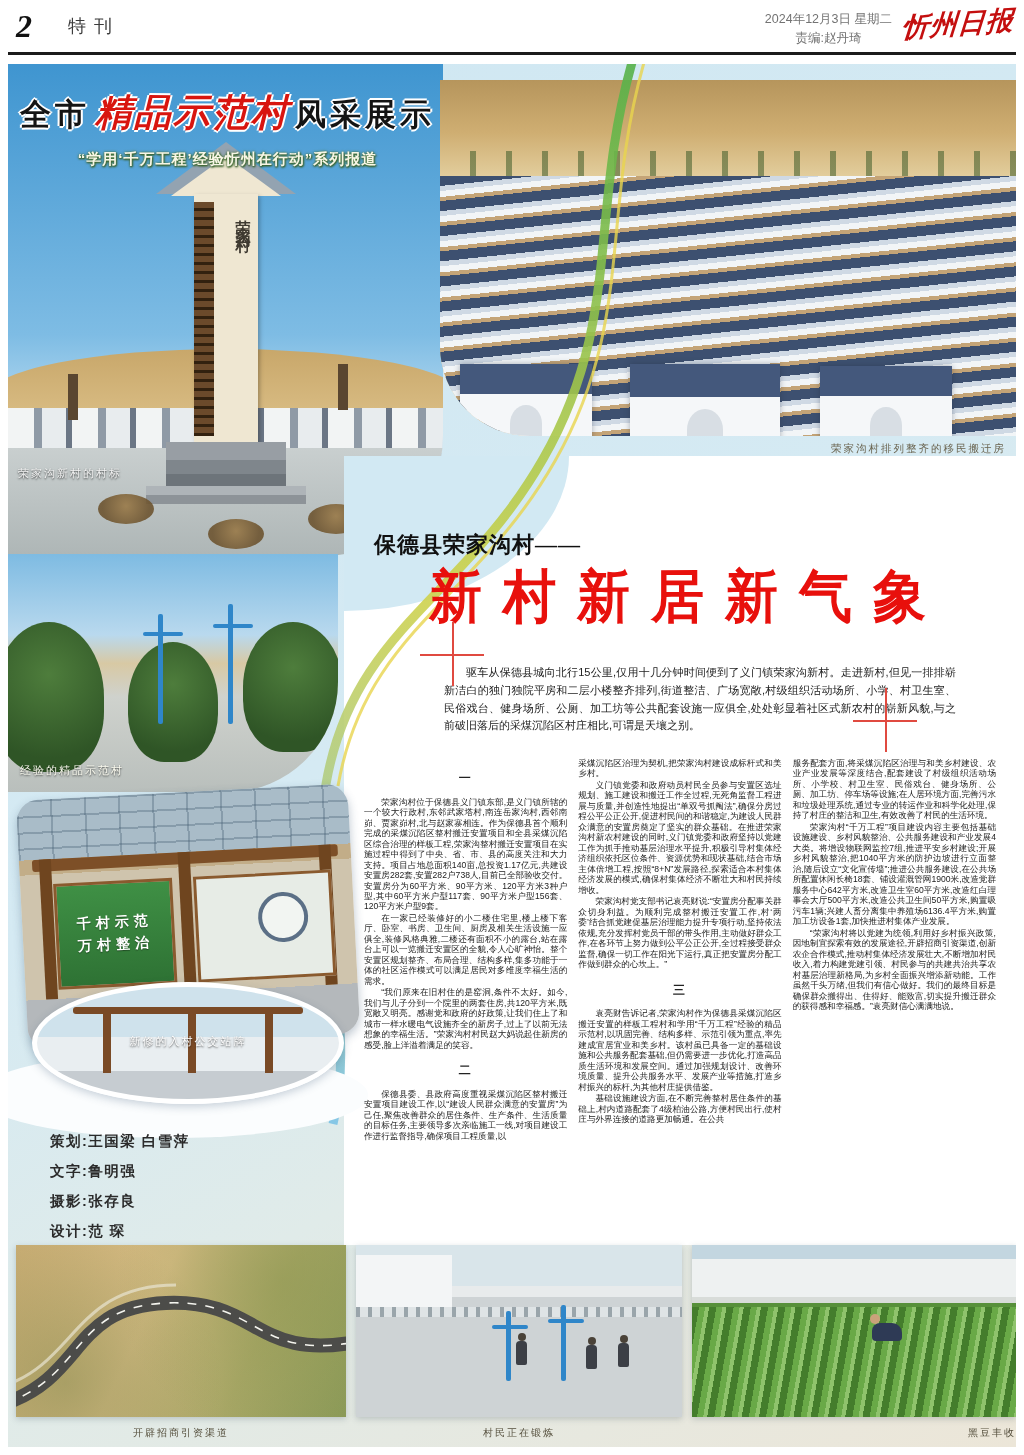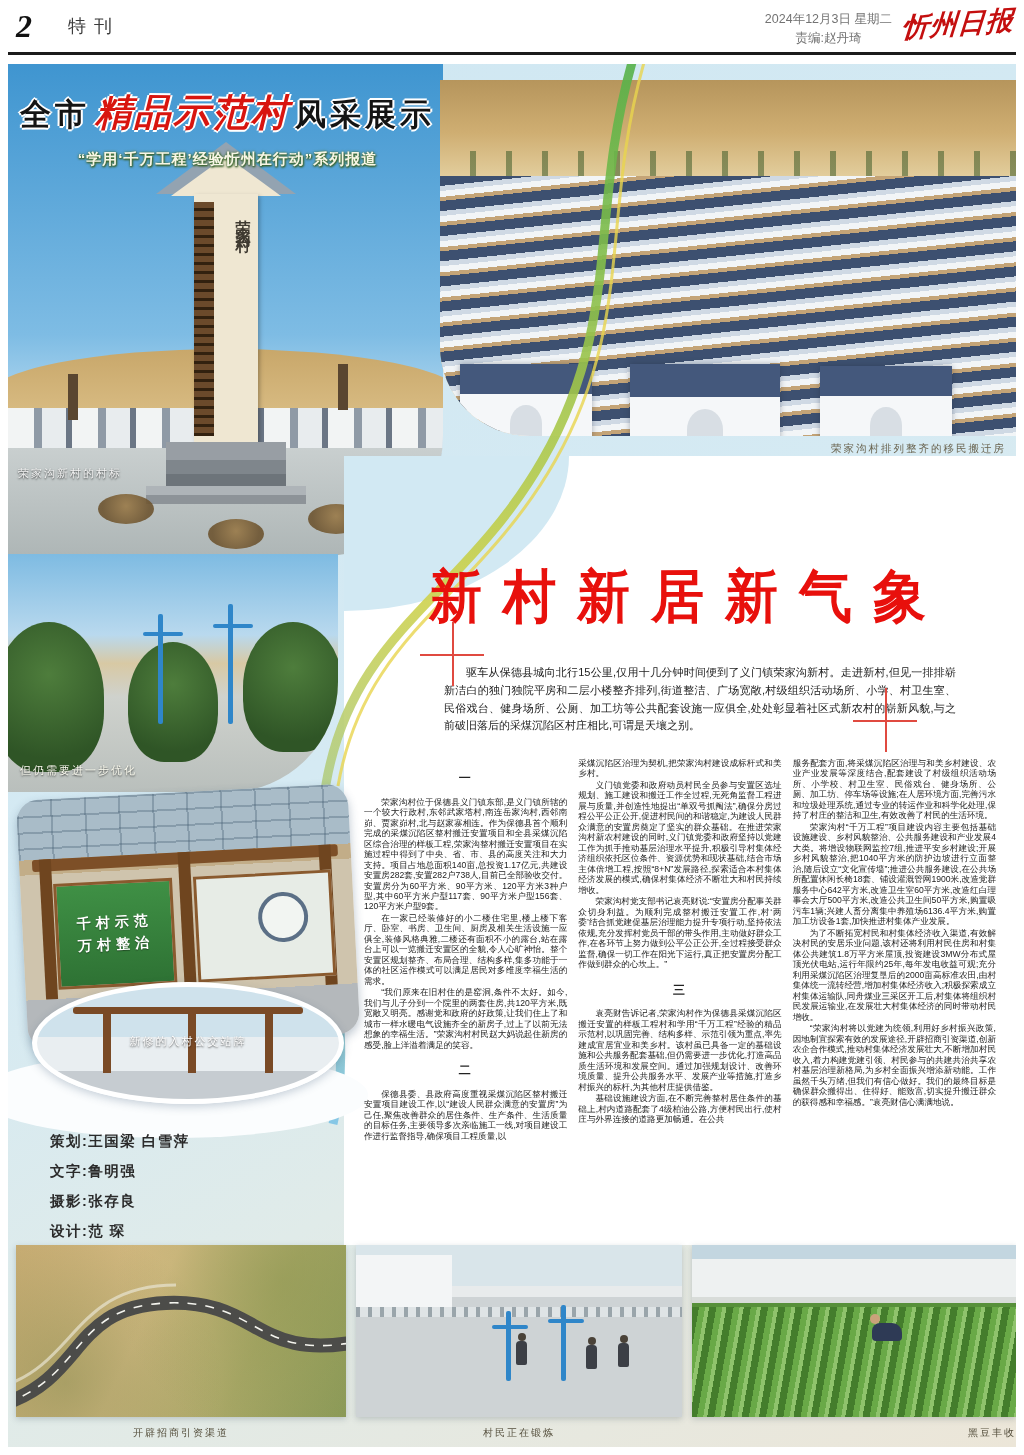--- a/index.html
+++ b/index.html
@@ -244,20 +244,21 @@
         <linearGradient id="curveGrad" x1="0" y1="0" x2="0" y2="1">
           <stop offset="0" stop-color="#55b14a"></stop>
           <stop offset="0.5" stop-color="#cfd24b"></stop>
           <stop offset="1" stop-color="#7cc3e6"></stop>
         </linearGradient>
       </defs>
       <path d="M 355,-5 C 310,150 345,255 265,395 C 185,535 75,565 48,720 C 28,835 82,950 55,1060" fill="none" stroke="url(#curveGrad)" stroke-width="9" opacity="0.9"></path>
       <path d="M 367,-5 C 322,150 357,257 277,397 C 197,537 87,567 60,722" fill="none" stroke="#e8d44d" stroke-width="3" opacity="0.8"></path>
     </svg>
 
+    <div class="kicker">保德县荣家沟村——</div>
     <div class="main-title">新村新居新气象</div>
 
     <div class="cross" style="left:412px;top:558px;"></div>
     <div class="cross" style="left:845px;top:624px;"></div>
     <div class="intro">
       <p>驱车从保德县城向北行15公里,仅用十几分钟时间便到了义门镇荣家沟新村。走进新村,但见一排排崭新洁白的独门独院平房和二层小楼整齐排列,街道整洁、广场宽敞,村级组织活动场所、小学、村卫生室、民俗戏台、健身场所、公厕、加工坊等公共配套设施一应俱全,处处彰显着社区式新农村的崭新风貌,与之前破旧落后的采煤沉陷区村庄相比,可谓是天壤之别。</p>
     </div>
 
     <div class="columns">
       <div class="col">
@@ -272,34 +273,33 @@
         <p class="noindent">采煤沉陷区治理为契机,把荣家沟村建设成标杆式和美乡村。</p>
         <p>义门镇党委和政府动员村民全员参与安置区选址规划、施工建设和搬迁工作全过程,无死角监督工程进展与质量,并创造性地提出“单双号抓阄法”,确保分房过程公平公正公开,促进村民间的和谐稳定,为建设人民群众满意的安置房奠定了坚实的群众基础。在推进荣家沟村新农村建设的同时,义门镇党委和政府坚持以党建工作为抓手推动基层治理水平提升,积极引导村集体经济组织依托区位条件、资源优势和现状基础,结合市场主体倍增工程,按照“8+N”发展路径,探索适合本村集体经济发展的模式,确保村集体经济不断壮大和村民持续增收。</p>
         <p>荣家沟村党支部书记袁亮财说:“安置房分配事关群众切身利益。为顺利完成整村搬迁安置工作,村‘两委’结合抓党建促基层治理能力提升专项行动,坚持依法依规,充分发挥村党员干部的带头作用,主动做好群众工作,在各环节上努力做到公平公正公开,全过程接受群众监督,确保一切工作在阳光下运行,真正把安置房分配工作做到群众的心坎上。”</p>
         <div class="sec">三</div>
         <p>袁亮财告诉记者,荣家沟村作为保德县采煤沉陷区搬迁安置的样板工程村和学用“千万工程”经验的精品示范村,以巩固完善、结构多样、示范引领为重点,率先建成宜居宜业和美乡村。该村虽已具备一定的基础设施和公共服务配套基础,但仍需要进一步优化,打造高品质生活环境和发展空间。通过加强规划设计、改善环境质量、提升公共服务水平、发展产业等措施,打造乡村振兴的标杆,为其他村庄提供借鉴。</p>
         <p>基础设施建设方面,在不断完善整村居住条件的基础上,村内道路配套了4级柏油公路,方便村民出行,使村庄与外界连接的道路更加畅通。在公共</p>
       </div>
       <div class="col">
         <p class="noindent">服务配套方面,将采煤沉陷区治理与和美乡村建设、农业产业发展等深度结合,配套建设了村级组织活动场所、小学校、村卫生室、民俗戏台、健身场所、公厕、加工坊、停车场等设施;在人居环境方面,完善污水和垃圾处理系统,通过专业的转运作业和科学化处理,保持了村庄的整洁和卫生,有效改善了村民的生活环境。</p>
         <p>荣家沟村“千万工程”项目建设内容主要包括基础设施建设、乡村风貌整治、公共服务建设和产业发展4大类。将增设物联网监控7组,推进平安乡村建设;开展乡村风貌整治,把1040平方米的防护边坡进行立面整治,随后设立“文化宣传墙”;推进公共服务建设,在公共场所配置休闲长椅18套、铺设灌溉管网1900米,改造党群服务中心642平方米,改造卫生室60平方米,改造红白理事会大厅500平方米,改造公共卫生间50平方米,购置吸污车1辆;兴建人畜分离集中养殖场6136.4平方米,购置加工坊设备1套,加快推进村集体产业发展。</p>
-        <p>为了不断拓宽村民和村集体经济收入渠道,有效解决村民的安居乐业问题,该村还将利用村民住房和村集体公共建筑1.8万平方米屋顶,投资建设3MW分布式屋顶光伏电站,运行年限约25年,每年发电收益可观;充分利用采煤沉陷区治理复垦后的2000亩高标准农田,由村集体统一流转经营,增加村集体经济收入;积极探索成立村集体运输队,同舟煤业三采区开工后,村集体将组织村民发展运输业,在发展壮大村集体经济的同时带动村民增收。</p>
         <p>“荣家沟村将以党建为统领,利用好乡村振兴政策,因地制宜探索有效的发展途径,开辟招商引资渠道,创新农企合作模式,推动村集体经济发展壮大,不断增加村民收入,着力构建党建引领、村民参与的共建共治共享农村基层治理新格局,为乡村全面振兴增添新动能。工作虽然千头万绪,但我们有信心做好。我们的最终目标是确保群众搬得出、住得好、能致富,切实提升搬迁群众的获得感和幸福感。”袁亮财信心满满地说。</p>
       </div>
     </div>
 
     <div class="ph-square">
       <div class="pine" style="left:-14px;bottom:20px;width:110px;height:150px;"></div>
       <div class="pine" style="left:120px;bottom:30px;width:90px;height:120px;"></div>
       <div class="pine" style="left:235px;bottom:40px;width:100px;height:130px;"></div>
       <div class="pole" style="left:150px;top:60px;height:110px;"></div>
       <div class="pole" style="left:220px;top:50px;height:120px;"></div>
       <div class="pole-bar" style="left:135px;top:78px;width:40px;"></div>
       <div class="pole-bar" style="left:205px;top:70px;width:40px;"></div>
-      <div class="sq-caption">但仍需要进一步优化</div>
+      <div class="sq-caption">经验的精品示范村</div>
     </div>
 
     <div class="ph-board">
       <div class="bd-tiles"></div>
       <div class="bd-beam"></div>
       <div class="bd-post" style="left:6%;"></div>
       <div class="bd-post" style="left:48%;"></div>
       <div class="bd-post" style="right:6%;"></div>
       <div class="bd-green" style="left:10%;width:34%;">
         <div class="bd-line">千村示范</div>

